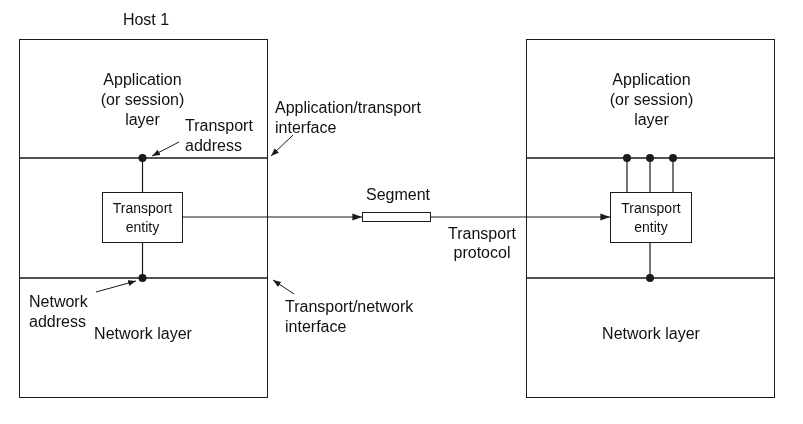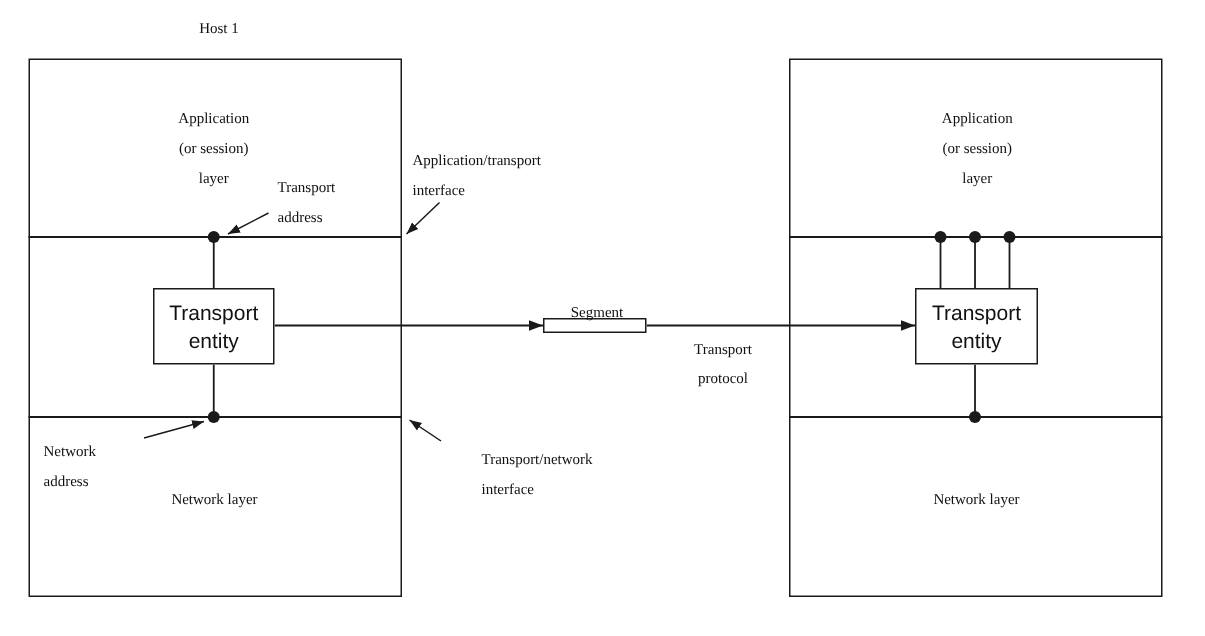--- a/index.html
+++ b/index.html
@@ -31,23 +31,22 @@
     box-sizing:border-box;
   }
   .smallbox{
     position:absolute;z-index:3;
     border:1.3px solid var(--line);
     background:var(--boxfill);
     box-sizing:border-box;
   }
   .lbl{
     position:absolute;z-index:4;
-    font-size:10px;line-height:20px;
+    font-size:16px;line-height:20px;
     white-space:pre-line;
-    font-family:Liberation Serif, serif;
   }
   .ctr{text-align:center;}
   .entity-lbl{
     position:absolute;inset:0;
     display:flex;align-items:center;justify-content:center;
     text-align:center;font-size:14px;line-height:19px;
     white-space:pre-line;
   }
   .title{line-height:16px;}
 </style>
@@ -116,19 +115,19 @@
 layer</div>
   <div class="lbl ctr title" style="left:63px;top:326px;width:160px;">Network layer</div>
   <div class="lbl ctr title" style="left:571px;top:326px;width:160px;">Network layer</div>
 
   <div class="lbl" style="left:185px;top:116px;">Transport
 address</div>
   <div class="lbl" style="left:275px;top:98px;">Application/transport
 interface</div>
   <div class="lbl" style="left:29px;top:292px;">Network
 address</div>
-  <div class="lbl" style="left:285px;top:297px;margin-left:36px;">Transport/network
+  <div class="lbl" style="left:285px;top:297px;">Transport/network
 interface</div>
-  <div class="lbl ctr title" style="left:348px;top:201px;width:100px;">Segment</div>
+  <div class="lbl ctr title" style="left:348px;top:187px;width:100px;">Segment</div>
   <div class="lbl ctr" style="left:432px;top:224px;width:100px;line-height:19px;">Transport
 protocol</div>
 
 </div>
 
 </body></html>

